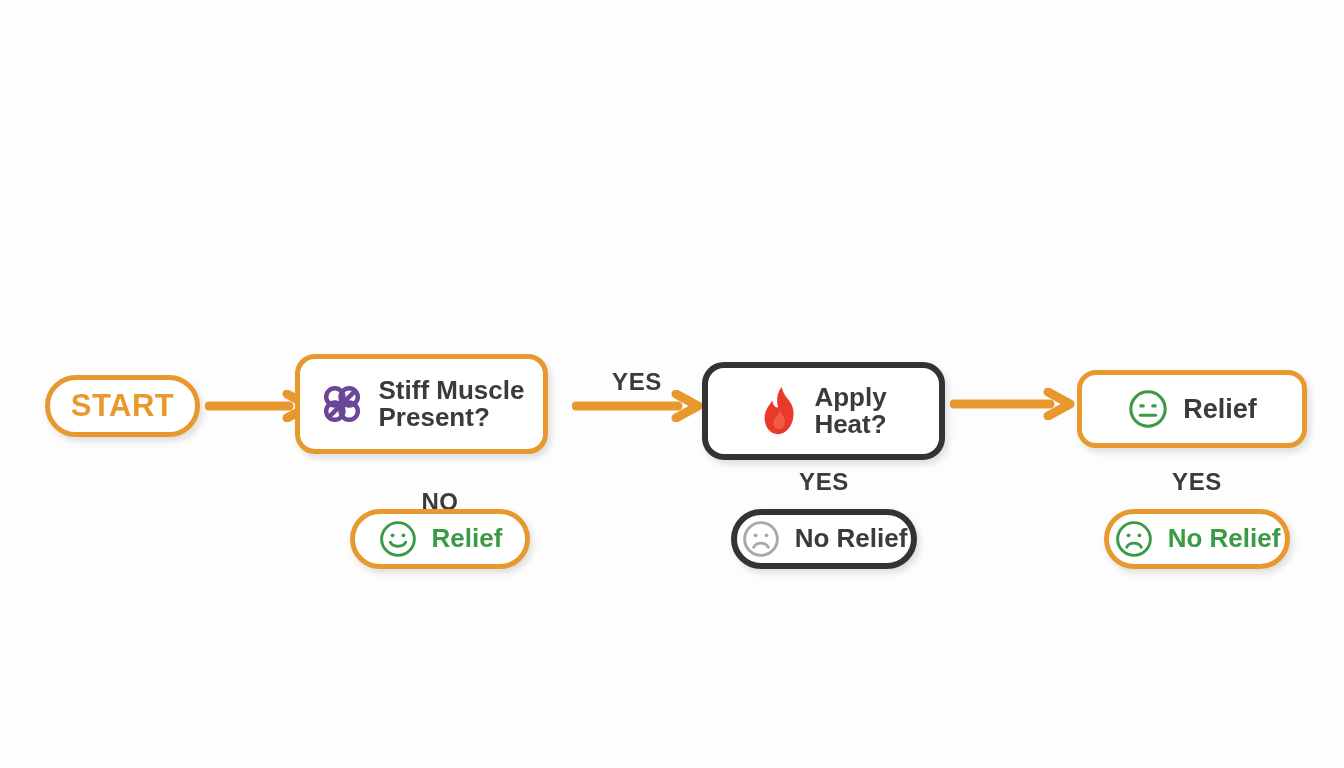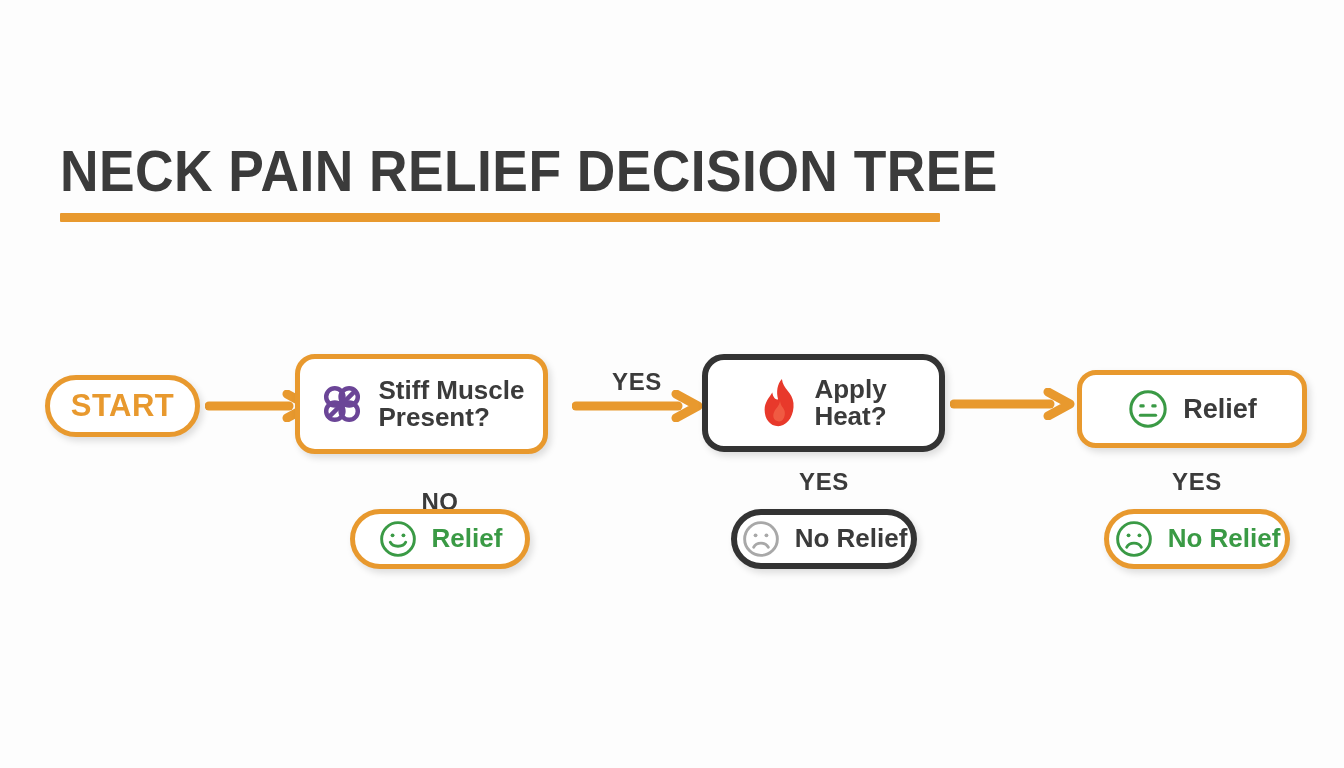--- a/index.html
+++ b/index.html
@@ -86,21 +86,21 @@
     border-radius: 20px;
   }
   #node-stiff .node-label {
     font-size: 26px;
     color: #3b3b3b;
     text-align: left;
   }
 
   
   #node-heat {
-    left: 702px; top: 354px; width: 243px; height: 98px;
+    left: 702px; top: 362px; width: 243px; height: 98px;
     border: 6px solid #333333;
     border-radius: 22px;
   }
   #node-heat .node-label {
     font-size: 26px;
     color: #3b3b3b;
     text-align: left;
   }
 
   
@@ -172,24 +172,20 @@
   #label-yes-1 { left: 592px; top: 368px; width: 90px; }
   #label-no-1   { left: 395px; top: 488px; width: 90px; }
   #label-yes-2  { left: 779px; top: 468px; width: 90px; }
   #label-yes-3  { left: 1152px; top: 468px; width: 90px; }
 </style>
 </head>
 <body>
 
 <div id="canvas">
 
-  <div class="title-block">
-    <div class="title-text">NECK PAIN RELIEF DECISION TREE</div>
-    <div class="title-rule"></div>
-  </div>
 
   <svg class="arrow" style="left:205px; top:390px;" width="112" height="32" viewBox="0 0 112 32">
     <path d="M4 16 H 84" stroke="#e8992e" stroke-width="9" stroke-linecap="round" fill="none"></path>
     <path d="M82 4 L 104 16 L 82 28" stroke="#e8992e" stroke-width="9" stroke-linecap="round" stroke-linejoin="round" fill="none"></path>
   </svg>
 
   <svg class="arrow" style="left:572px; top:390px;" width="134" height="32" viewBox="0 0 134 32">
     <path d="M4 16 H 106" stroke="#e8992e" stroke-width="9" stroke-linecap="round" fill="none"></path>
     <path d="M104 4 L 126 16 L 104 28" stroke="#e8992e" stroke-width="9" stroke-linecap="round" stroke-linejoin="round" fill="none"></path>
   </svg>

